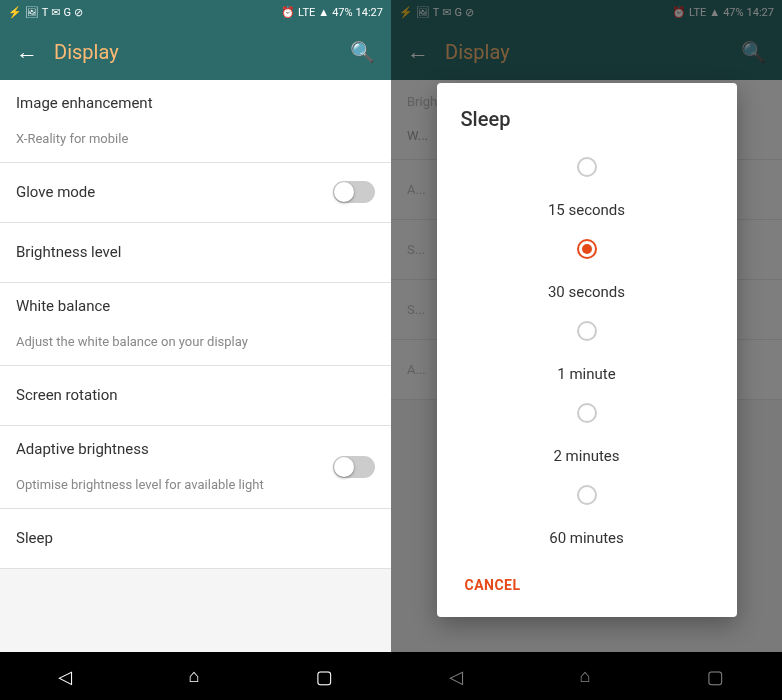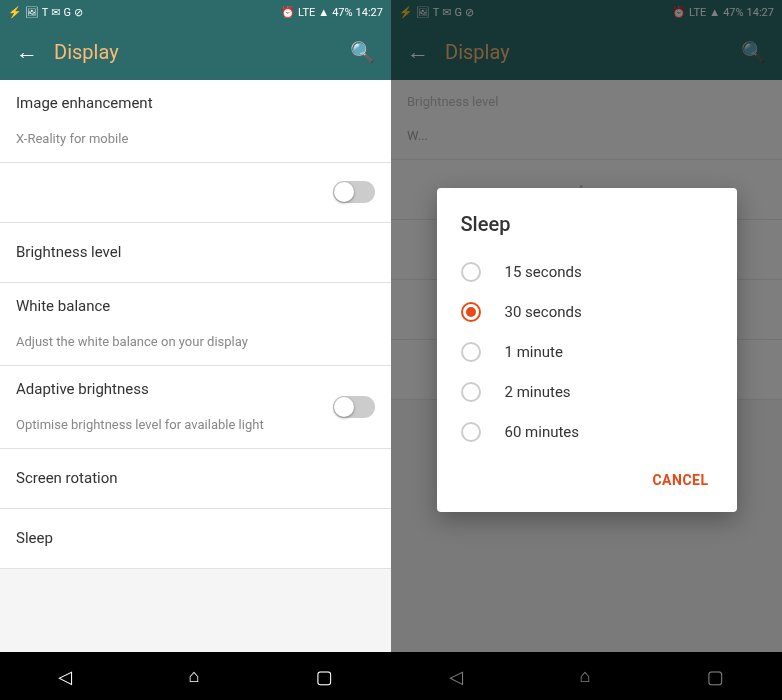--- a/index.html
+++ b/index.html
@@ -61,21 +61,21 @@
     .settings-list {
       flex: 1;
       overflow-y: auto;
       background: #f5f5f5;
     }
     .settings-item {
       padding: 14px 16px;
       border-bottom: 1px solid #e0e0e0;
       display: flex;
       align-items: center;
-      justify-content: center;
+      justify-content: flex-start;
       background: #fff;
       min-height: 60px;
     }
     .settings-item-text { flex: 1; }
     .settings-item-title {
       font-size: 15px;
       color: #333;
       font-weight: 400;
     }
     .settings-item-subtitle {
@@ -149,20 +149,21 @@
       font-weight: 500;
       color: #333;
       padding: 0 24px 16px 24px;
     }
     .radio-option {
       display: flex;
       align-items: center;
       padding: 10px 24px;
       cursor: pointer;
       gap: 24px;
+      flex-direction: column;
     }
     .radio-circle {
       width: 20px;
       height: 20px;
       border-radius: 50%;
       border: 2px solid #ccc;
       display: flex;
       align-items: center;
       justify-content: center;
       flex-shrink: 0;
@@ -175,21 +176,20 @@
       height: 10px;
       border-radius: 50%;
       background: #e64a19;
     }
     .radio-label {
       font-size: 15px;
       color: #333;
     }
     .dialog-actions {
       display: flex;
-      justify-content: flex-end;
       padding: 8px 16px;
       margin-top: 4px;
     }
     .cancel-btn {
       font-size: 14px;
       font-weight: 700;
       color: #e64a19;
       cursor: pointer;
       padding: 8px 12px;
       letter-spacing: 0.5px;
@@ -238,20 +238,21 @@
 
     <div class="settings-item">
       <div class="settings-item-text">
         <div class="settings-item-title">Image enhancement</div>
         <div class="settings-item-subtitle">X-Reality for mobile</div>
       </div>
     </div>
 
     <div class="settings-item">
       <div class="settings-item-text">
+        <div class="settings-item-title">Glove mode</div>
       </div>
       <div class="toggle off">
         <div class="toggle-knob"></div>
       </div>
     </div>
 
     <div class="settings-item">
       <div class="settings-item-text">
         <div class="settings-item-title">Brightness level</div>
       </div>
@@ -259,31 +260,31 @@
 
     <div class="settings-item">
       <div class="settings-item-text">
         <div class="settings-item-title">White balance</div>
         <div class="settings-item-subtitle">Adjust the white balance on your display</div>
       </div>
     </div>
 
     <div class="settings-item">
       <div class="settings-item-text">
+        <div class="settings-item-title">Screen rotation</div>
+      </div>
+    </div>
+
+    <div class="settings-item">
+      <div class="settings-item-text">
         <div class="settings-item-title">Adaptive brightness</div>
         <div class="settings-item-subtitle">Optimise brightness level for available light</div>
       </div>
       <div class="toggle off">
         <div class="toggle-knob"></div>
-      </div>
-    </div>
-
-    <div class="settings-item">
-      <div class="settings-item-text">
-        <div class="settings-item-title">Screen rotation</div>
       </div>
     </div>
 
     <div class="settings-item">
       <div class="settings-item-text">
         <div class="settings-item-title">Sleep</div>
       </div>
     </div>
 
   </div>

